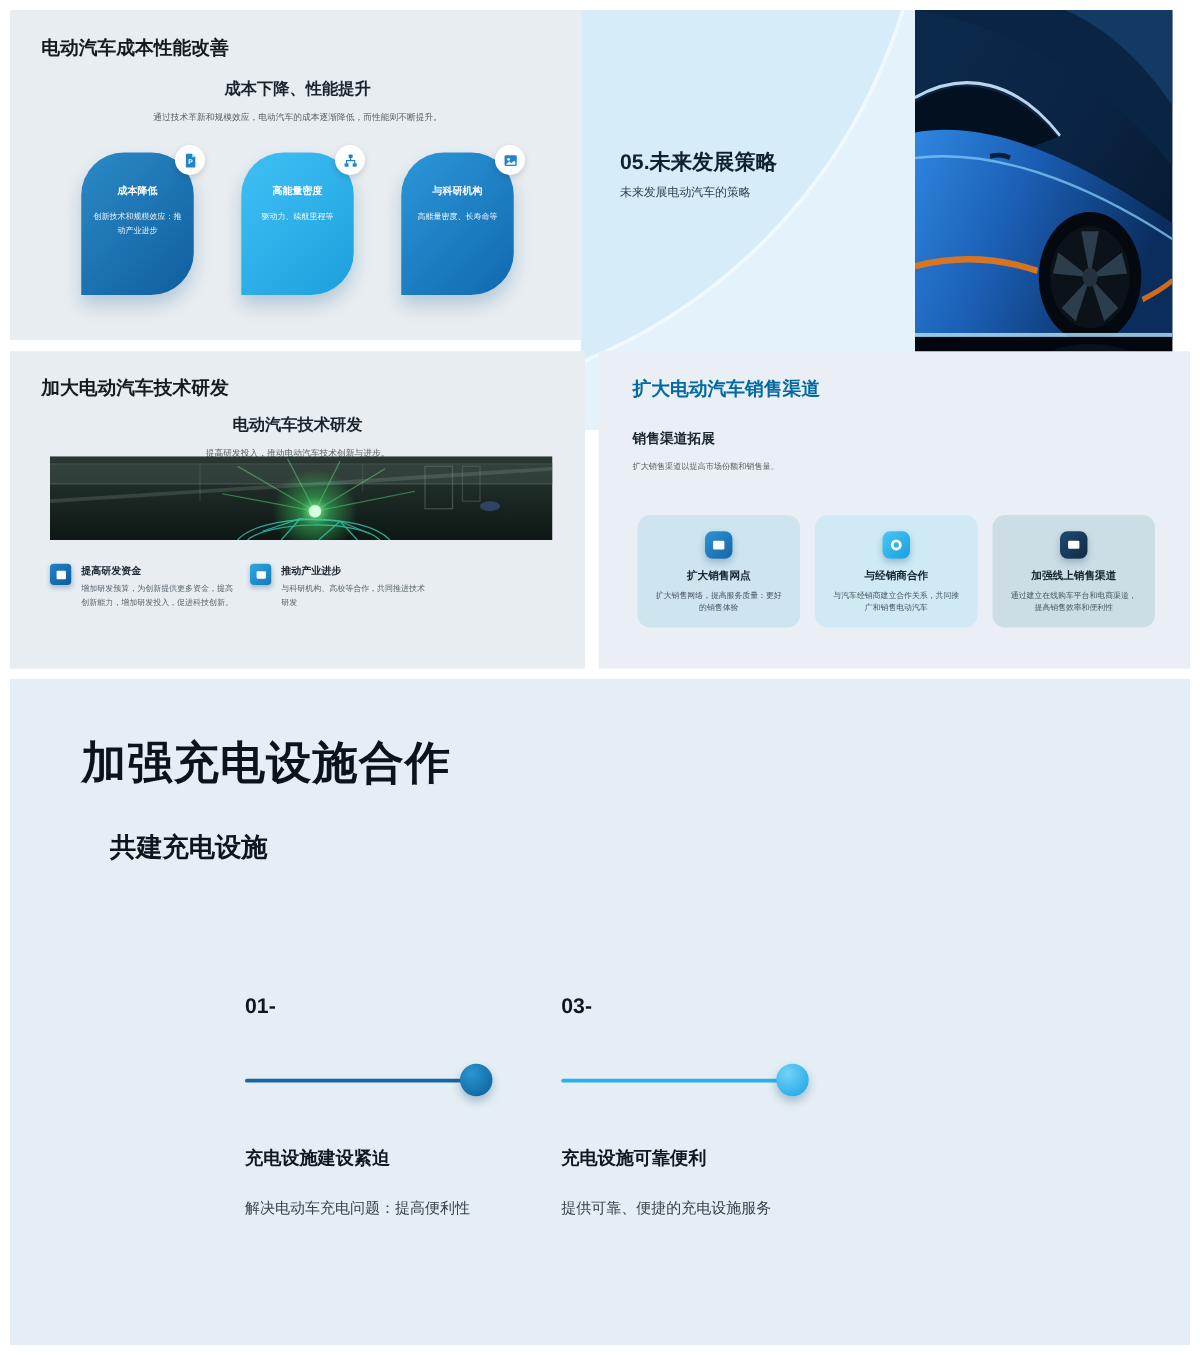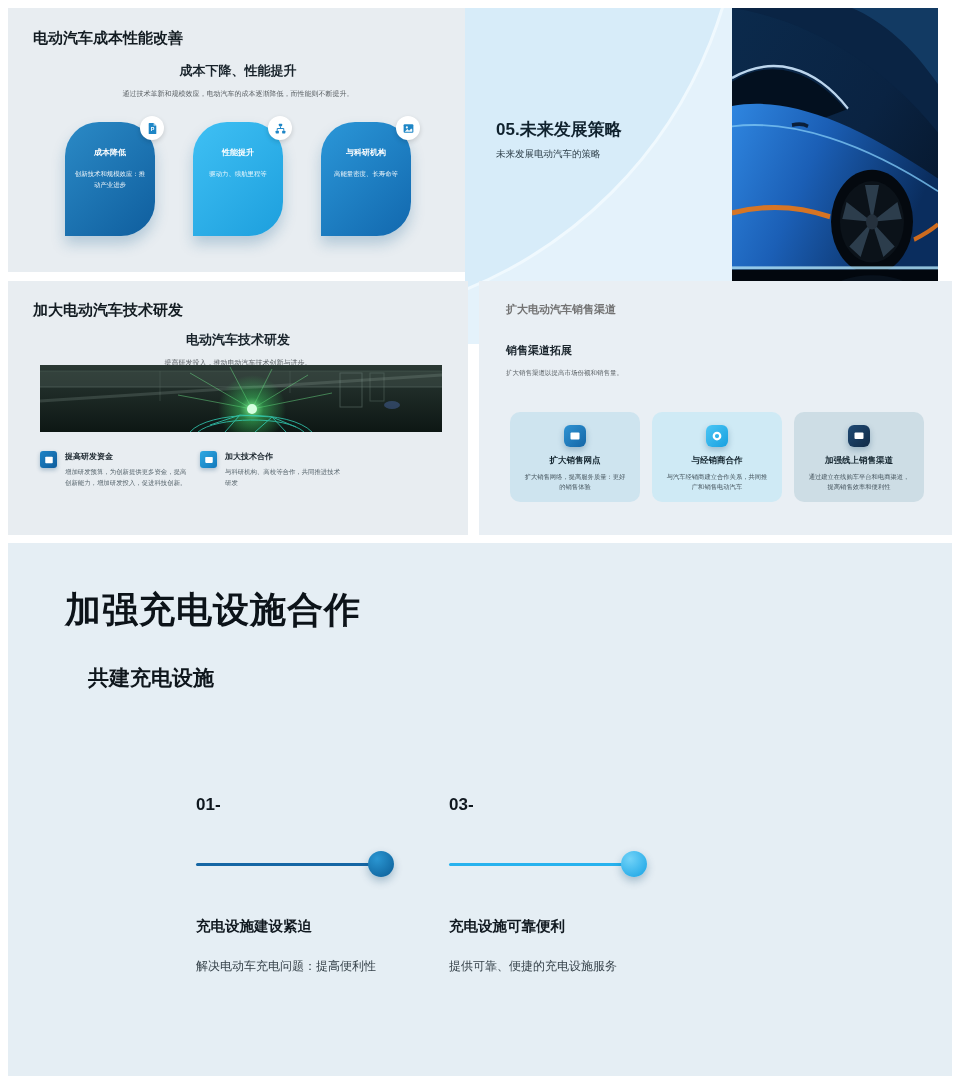--- a/index.html
+++ b/index.html
@@ -48,21 +48,21 @@
       box-shadow:0 2px 4px rgba(15,70,115,.3);}
   .sq svg{width:10px;height:10px;}
   .sq.b1{background:linear-gradient(135deg,#1f84c6,#0e5c9c);}
   .sq.b2{background:linear-gradient(135deg,#45c3f3,#1ba2e2);}
   .sq.b3{background:linear-gradient(135deg,#2fa9e2,#1279bc);}
   .rnd h3{font-size:8px;font-weight:800;color:#1a252d;margin-bottom:5px;}
   .rnd p{font-size:6.4px;color:#56646c;line-height:1.65;}
 
   
   #s4{left:479px;top:281px;width:473px;height:254px;background:#e9eff4;}
-  #s4 .t{position:absolute;left:27px;top:21px;font-size:11px;font-weight:800;color:#737373;}
+  #s4 .t{position:absolute;left:27px;top:21px;font-size:15px;font-weight:800;color:#0369a1;}
   #s4 .st{position:absolute;left:27px;top:62px;font-size:11px;font-weight:800;color:#18232b;}
   #s4 .ds{position:absolute;left:27px;top:88px;font-size:6.5px;color:#595f63;}
   .s4-cards{position:absolute;left:31px;top:131px;display:flex;gap:12px;}
   .chan{width:130px;height:90px;border-radius:10px;text-align:center;padding:13px 12px 0;box-sizing:border-box;}
   .chan.k1{background:#cee4ef;}
   .chan.k2{background:#cfeaf5;}
   .chan.k3{background:#cddde5;}
   .sq2{width:22px;height:22px;border-radius:6px;margin:0 auto 8px;display:flex;align-items:center;justify-content:center;
        color:#fff;box-shadow:0 3px 6px rgba(10,60,100,.28);}
   .sq2 svg{width:12px;height:12px;}
@@ -143,21 +143,21 @@
           </span>
         <h3>成本降低</h3>
         <p>创新技术和规模效应：推动产业进步</p>
       </div>
       <div class="leaf c2">
         <span class="badge">
             <svg>
               <use href="#sym-sitemap"></use>
             </svg>
           </span>
-        <h3>性能提升</h3>
+        <h3>高能量密度</h3>
         <p>驱动力、续航里程等</p>
       </div>
       <div class="leaf c3">
         <span class="badge">
             <svg>
               <use href="#sym-image"></use>
             </svg>
           </span>
         <h3>与科研机构</h3>
         <p>高能量密度、长寿命等</p>
@@ -271,21 +271,21 @@
           <p>增加研发预算，为创新提供更多资金，提高创新能力，增加研发投入，促进科技创新。</p>
         </div>
       </div>
       <div class="rnd">
         <span class="sq b3">
             <svg>
               <use href="#sym-mail"></use>
             </svg>
           </span>
         <div>
-          <h3>加大技术合作</h3>
+          <h3>推动产业进步</h3>
           <p>与科研机构、高校等合作，共同推进技术研发</p>
         </div>
       </div>
     </div>
   </section>
 
   <section class="slide" id="s4">
     <h1 class="t">扩大电动汽车销售渠道</h1>
     <h2 class="st">销售渠道拓展</h2>
     <p class="ds">扩大销售渠道以提高市场份额和销售量。</p>

